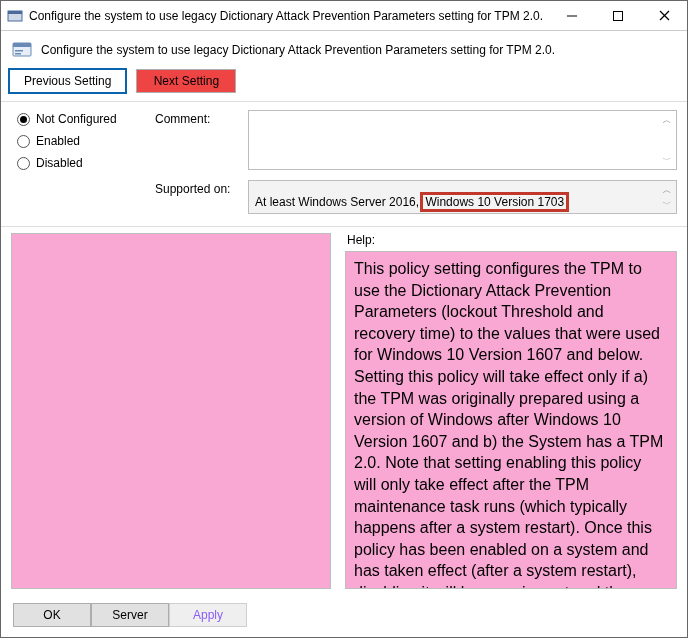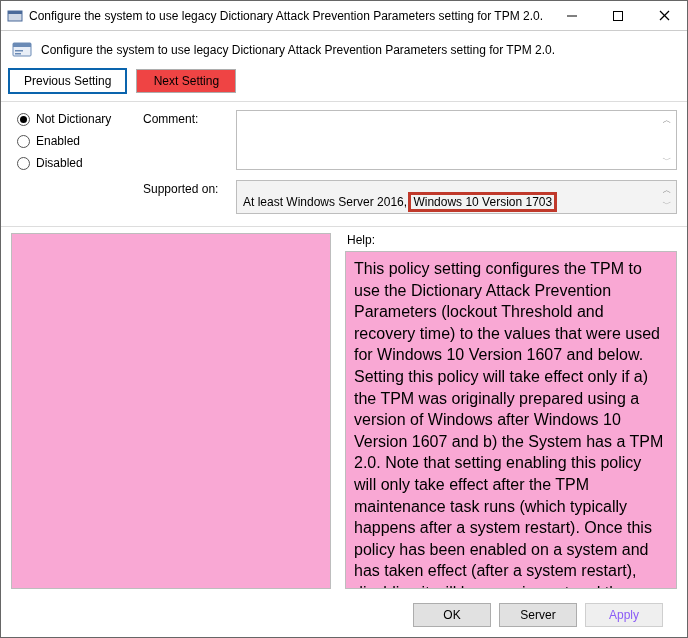--- a/index.html
+++ b/index.html
@@ -57,21 +57,21 @@
     padding: 8px 10px 4px 16px;
     gap: 16px;
   }
   .radios { width: 110px; display:flex; flex-direction:column; gap: 8px; padding-top:2px;}
   .radio-row { display:flex; align-items:center; gap:6px; }
   .radio-outer {
     width:13px; height:13px; border:1px solid #555; border-radius:50%;
     display:flex; align-items:center; justify-content:center; background:#fff;
   }
   .radio-inner { width:7px; height:7px; border-radius:50%; background:#000; }
-  .fields { flex:1; display:flex; flex-direction:column; gap:10px; }
+  .fields { flex:1; display:flex; flex-direction:column; gap:10px;margin-left:12px; }
   .field-row { display:flex; gap:8px; }
   .field-label { width: 85px; padding-top:2px; }
   .textarea {
     flex:1; border:1px solid #bdbdbd; background:#fff; min-height:60px;
     position:relative; padding: 3px 18px 3px 6px;
   }
   .textarea .scroll-up, .textarea .scroll-down {
     position:absolute; right:2px; width:14px; height:14px;
     display:flex; align-items:center; justify-content:center;
     color:#888; font-size:9px;
@@ -97,22 +97,22 @@
     min-height: 0;
   }
   .col { flex:1; display:flex; flex-direction:column; min-height:0; }
   .col .lbl { margin-bottom:4px; padding-left:2px; }
   .panel {
     flex:1; border:1px solid #bdbdbd; background:#f9a8d4;
     padding: 6px 8px; overflow:hidden; font-size:16px; line-height:1.35;
   }
   .help-panel { position:relative; padding-right:10px; }
   .footer {
-    display:flex; justify-content:flex-end; gap:8px;
-    padding: 10px 24px;
+    display:flex; gap:0;
+    padding: 10px 12px;
   }
   .fbtn {
     border:1px solid #adadad; background:#e1e1e1;
     width: 78px; height:24px;
     display:flex; align-items:center; justify-content:center;
     font-size:12px;
   }
   .fbtn.disabled { color:#8b5cf6; background:#efefef; border-color:#cfcfcf; }
   svg { display:block; }
 </style>
@@ -163,21 +163,21 @@
 </div>
 
 <div class="divider"></div>
 
 <div class="settings">
   <div class="radios">
     <label class="radio-row">
       <span class="radio-outer">
           <span class="radio-inner"></span>
         </span>
-      <span>Not Dictionary</span>
+      <span>Not Configured</span>
     </label>
     <label class="radio-row">
       <span class="radio-outer"></span>
       <span>Enabled</span>
     </label>
     <label class="radio-row">
       <span class="radio-outer"></span>
       <span>Disabled</span>
     </label>
   </div>

